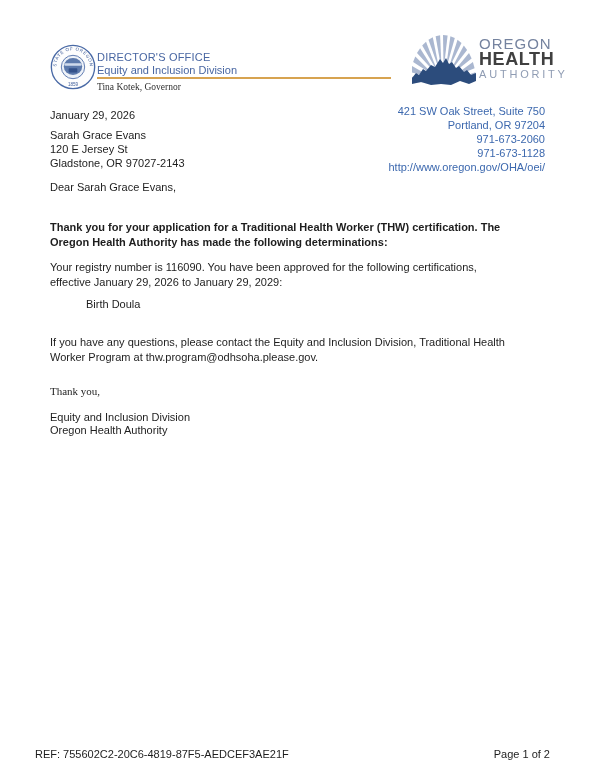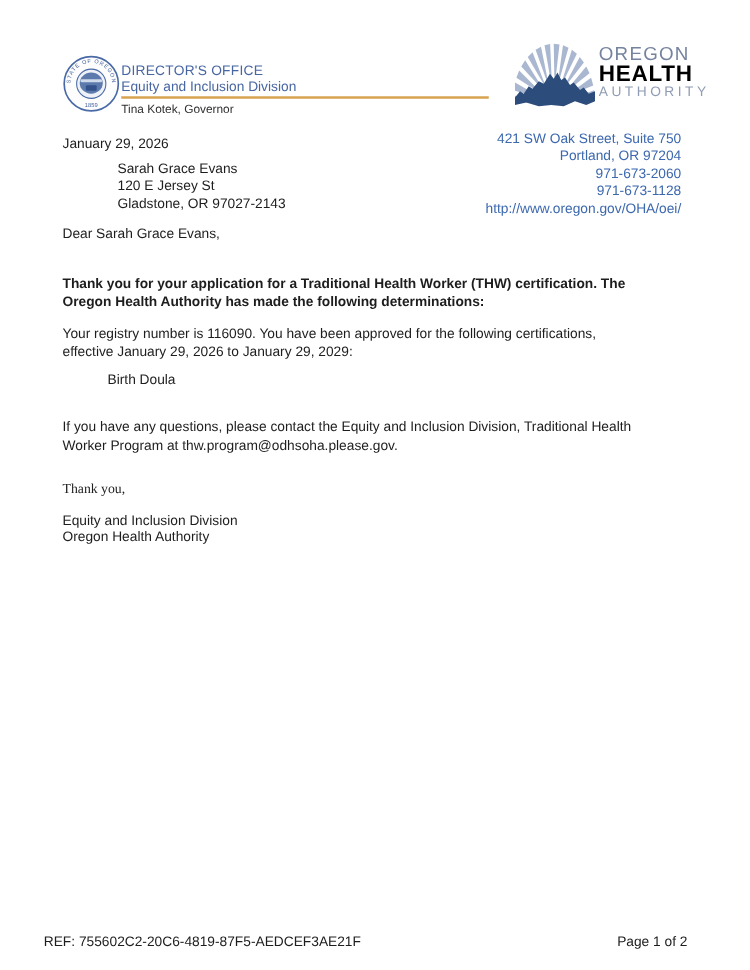--- a/index.html
+++ b/index.html
@@ -14,35 +14,35 @@
     overflow: hidden;
   }
   .abs { position: absolute; }
 
   
   .seal { left: 50px; top: 44px; }
   .masthead-text { left: 97px; top: 51px; color: #4866a2; }
   .masthead-office { font-size: 11px; line-height: 13px; letter-spacing: 0.2px; }
   .masthead-division { font-size: 11px; line-height: 13px; }
   .gold-rule { left: 97px; top: 77px; width: 294px; height: 2px; background: #d7a350; }
-  .governor { left: 97px; top: 82px; font-size: 9.5px; color: #2f2f2f; }
+  .governor { left: 97px; top: 82px; font-size: 9.5px; color: #2f2f2f; font-family: Liberation Serif, serif; }
 
   .oha-logo { left: 412px; top: 32px; display: flex; }
   .oha-graphic { margin-right: 3px; flex: 0 0 auto; }
   .oha-text { padding-top: 4px; }
   .oha-oregon   { font-size: 15px; line-height: 15px; letter-spacing: 1px;   color: #75839f; }
-  .oha-health   { font-size: 18px; line-height: 17px; letter-spacing: 0.6px; color: #000000; font-weight: bold; }
+  .oha-health   { font-size: 18px; line-height: 17px; letter-spacing: 0.6px; color: #404040; font-weight: bold; }
   .oha-authority{ font-size: 11px; line-height: 13px; letter-spacing: 2.8px; color: #8f9cb3; }
 
   
   .letter-date { left: 50px; top: 109px; }
   .contact-block { right: 55px; top: 104px; text-align: right; color: #3c68ae; line-height: 14px; }
   .website-link { color: #3c68ae; text-decoration: none; cursor: pointer; }
 
-  .recipient-block { left: 50px; top: 128px; line-height: 14px; margin-left: 44px; }
+  .recipient-block { left: 50px; top: 128px; line-height: 14px; }
 
   
   .salutation { left: 50px; top: 181px; }
   .para { width: 520px; line-height: 15px; white-space: pre-line; }
   .intro-para { left: 50px; top: 220px; font-weight: bold; }
   .registry-para { left: 50px; top: 260px; }
   .cert-item { left: 74px; top: 298px; padding-left: 12px; }
   .questions-para { left: 50px; top: 335px; }
   .closing { left: 50px; top: 385px; font-family: Liberation Serif, serif; }
   .signature { left: 50px; top: 411px; line-height: 13px; white-space: pre-line; }

